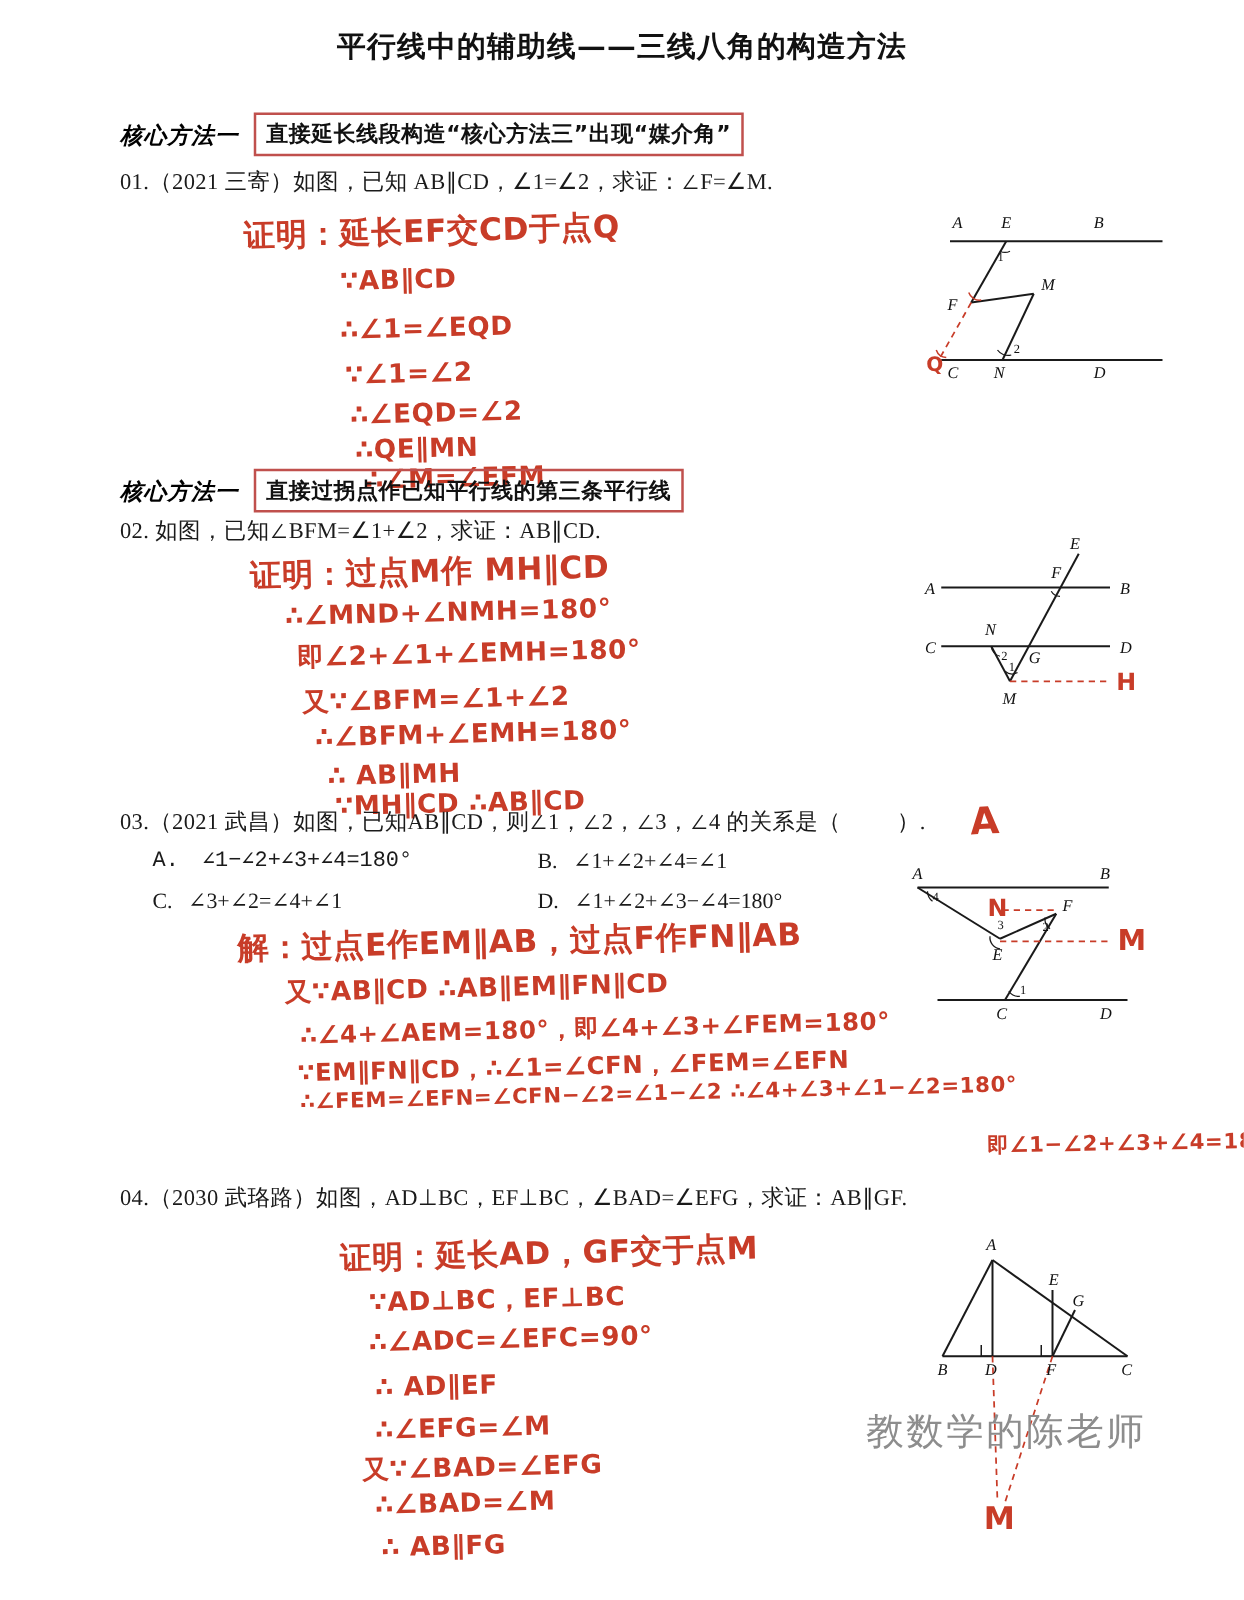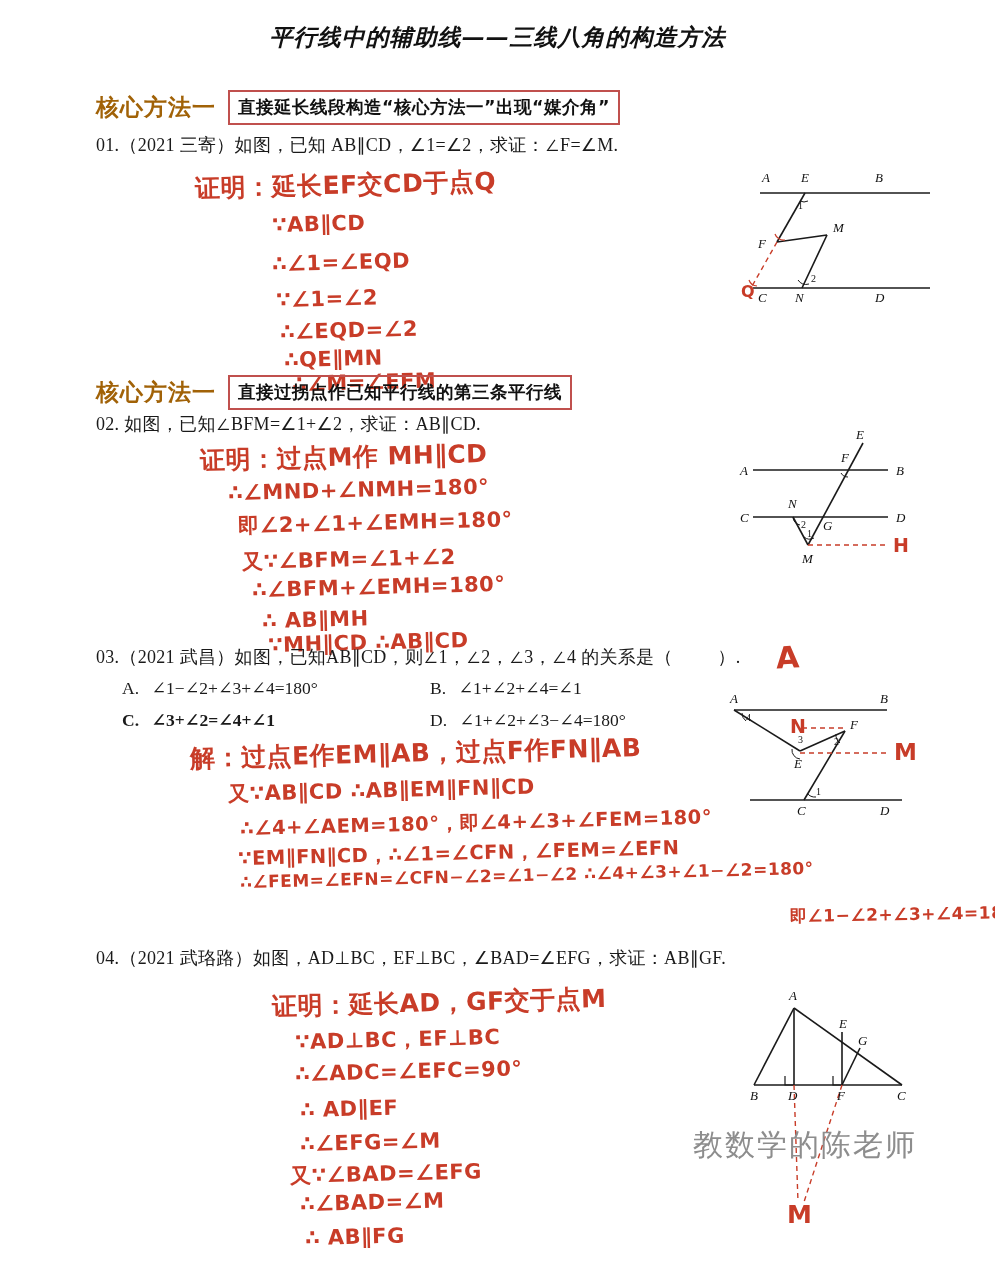--- a/index.html
+++ b/index.html
@@ -18,33 +18,33 @@
   
   .doc-title {
     position: absolute;
     top: 22px; left: 0; width: 995px;
     text-align: center;
     font-family: "DejaVu Serif", serif;
     font-weight: bold;
     font-size: 23px;
     letter-spacing: 1px;
     color: #111;
-    font-style: italic;
   }
 
   
   .method-row { position: absolute; display: flex; align-items: center; }
   .method-tag {
-    color: #a16207;
-    font-family: "DejaVu Sans", sans-serif;
-    font-weight: bold;
-    font-size: 23px;
+    color: #000000;
+    font-family: "DejaVu Sans", sans-serif;
+    font-weight: bold;
+    font-size: 18px;
     letter-spacing: 1px;
     margin-right: 12px;
     white-space: nowrap;
+    font-style: italic;
   }
   .method-box {
     border: 2px solid #c0504d;
     padding: 3px 8px 4px 8px;
     font-family: "DejaVu Sans", sans-serif;
     font-weight: bold;
     font-size: 17.5px;
     letter-spacing: 0.5px;
     color: #111;
     background: transparent;
@@ -122,21 +122,21 @@
 </style>
 </head>
 <body>
 
 <div class="page">
 
   <div class="doc-title">平行线中的辅助线——三线八角的构造方法</div>
 
   <div class="method-row" style="top:90px; left:96px;">
     <span class="method-tag">核心方法一</span>
-    <span class="method-box">直接延长线段构造“核心方法一”出现“媒介角”</span>
+    <span class="method-box">直接延长线段构造“核心方法三”出现“媒介角”</span>
   </div>
 
   <div class="problem" style="top:133px; left:96px;">01.（2021 三寄）如图，已知 AB∥CD，∠1=∠2，求证：∠F=∠M.</div>
 
   <div class="hand lead" style="top:172px; left:195px;">证明：延长EF交CD于点Q</div>
   <div class="hand h2" style="top:213px; left:272px;">∵AB∥CD</div>
   <div class="hand h2" style="top:252px; left:272px;">∴∠1=∠EQD</div>
   <div class="hand h2" style="top:288px; left:276px;">∵∠1=∠2</div>
   <div class="hand h2" style="top:320px; left:280px;">∴∠EQD=∠2</div>
   <div class="hand h2" style="top:348px; left:284px;">∴QE∥MN</div>
@@ -222,29 +222,29 @@
       <text class="redtext" x="155" y="127">H</text>
     </svg>
   </div>
 
   <div class="problem" style="top:645px; left:96px;">
     <span>03.（2021 武昌）如图，已知AB∥CD，则∠1，∠2，∠3，∠4 的关系是（</span>
     <span style="display:inline-block;width:40px;"></span><span>）.</span>
   </div>
   <div class="ans-mark" style="top:640px; left:776px;">A</div>
 
-  <div class="option" style="top:678px; left:122px;">
+  <div class="option" style="top:678px; left:122px;font-family:Liberation Mono, monospace;">
     <span>A.</span>
     <span style="margin-left:8px;">∠1−∠2+∠3+∠4=180°</span>
   </div>
   <div class="option" style="top:678px; left:430px;">
     <span>B.</span>
     <span style="margin-left:8px;">∠1+∠2+∠4=∠1</span>
   </div>
-  <div class="option" style="top:710px; left:122px;font-weight:bold;">
+  <div class="option" style="top:710px; left:122px;">
     <span>C.</span>
     <span style="margin-left:8px;">∠3+∠2=∠4+∠1</span>
   </div>
   <div class="option" style="top:710px; left:430px;">
     <span>D.</span>
     <span style="margin-left:8px;">∠1+∠2+∠3−∠4=180°</span>
   </div>
 
   <div class="figure" style="top:693px; left:712px;">
     <svg width="265" height="125" viewBox="0 0 265 125">
@@ -284,21 +284,21 @@
   </div>
 
   <div class="hand lead" style="top:742px; left:190px;">解：过点E作EM∥AB，过点F作FN∥AB</div>
   <div class="hand h2" style="top:780px; left:228px;">又∵AB∥CD ∴AB∥EM∥FN∥CD</div>
   <div class="hand h3" style="top:815px; left:240px;">∴∠4+∠AEM=180°，即∠4+∠3+∠FEM=180°</div>
   <div class="hand h3" style="top:845px; left:238px;">∵EM∥FN∥CD，∴∠1=∠CFN，∠FEM=∠EFN</div>
   <div class="hand small" style="top:872px; left:240px;">∴∠FEM=∠EFN=∠CFN−∠2=∠1−∠2  ∴∠4+∠3+∠1−∠2=180°</div>
   <div class="hand small" style="top:905px; left:790px; transform:rotate(-1deg);">即∠1−∠2+∠3+∠4=180°</div>
 
 
-  <div class="problem" style="top:946px; left:96px;">04.（2021 武珞路）如图，AD⊥BC，EF⊥BC，∠BAD=∠EFG，求证：AB∥GF.</div>
+  <div class="problem" style="top:946px; left:96px;">04.（2030 武珞路）如图，AD⊥BC，EF⊥BC，∠BAD=∠EFG，求证：AB∥GF.</div>
 
   <div class="hand lead" style="top:990px; left:272px;">证明：延长AD，GF交于点M</div>
   <div class="hand h2" style="top:1028px; left:295px;">∵AD⊥BC，EF⊥BC</div>
   <div class="hand h2" style="top:1062px; left:295px;">∴∠ADC=∠EFC=90°</div>
   <div class="hand h2" style="top:1098px; left:300px;">∴ AD∥EF</div>
   <div class="hand h2" style="top:1132px; left:300px;">∴∠EFG=∠M</div>
   <div class="hand h2" style="top:1162px; left:290px;">又∵∠BAD=∠EFG</div>
   <div class="hand h2" style="top:1192px; left:300px;">∴∠BAD=∠M</div>
   <div class="hand h2" style="top:1226px; left:305px;">∴ AB∥FG</div>
 

